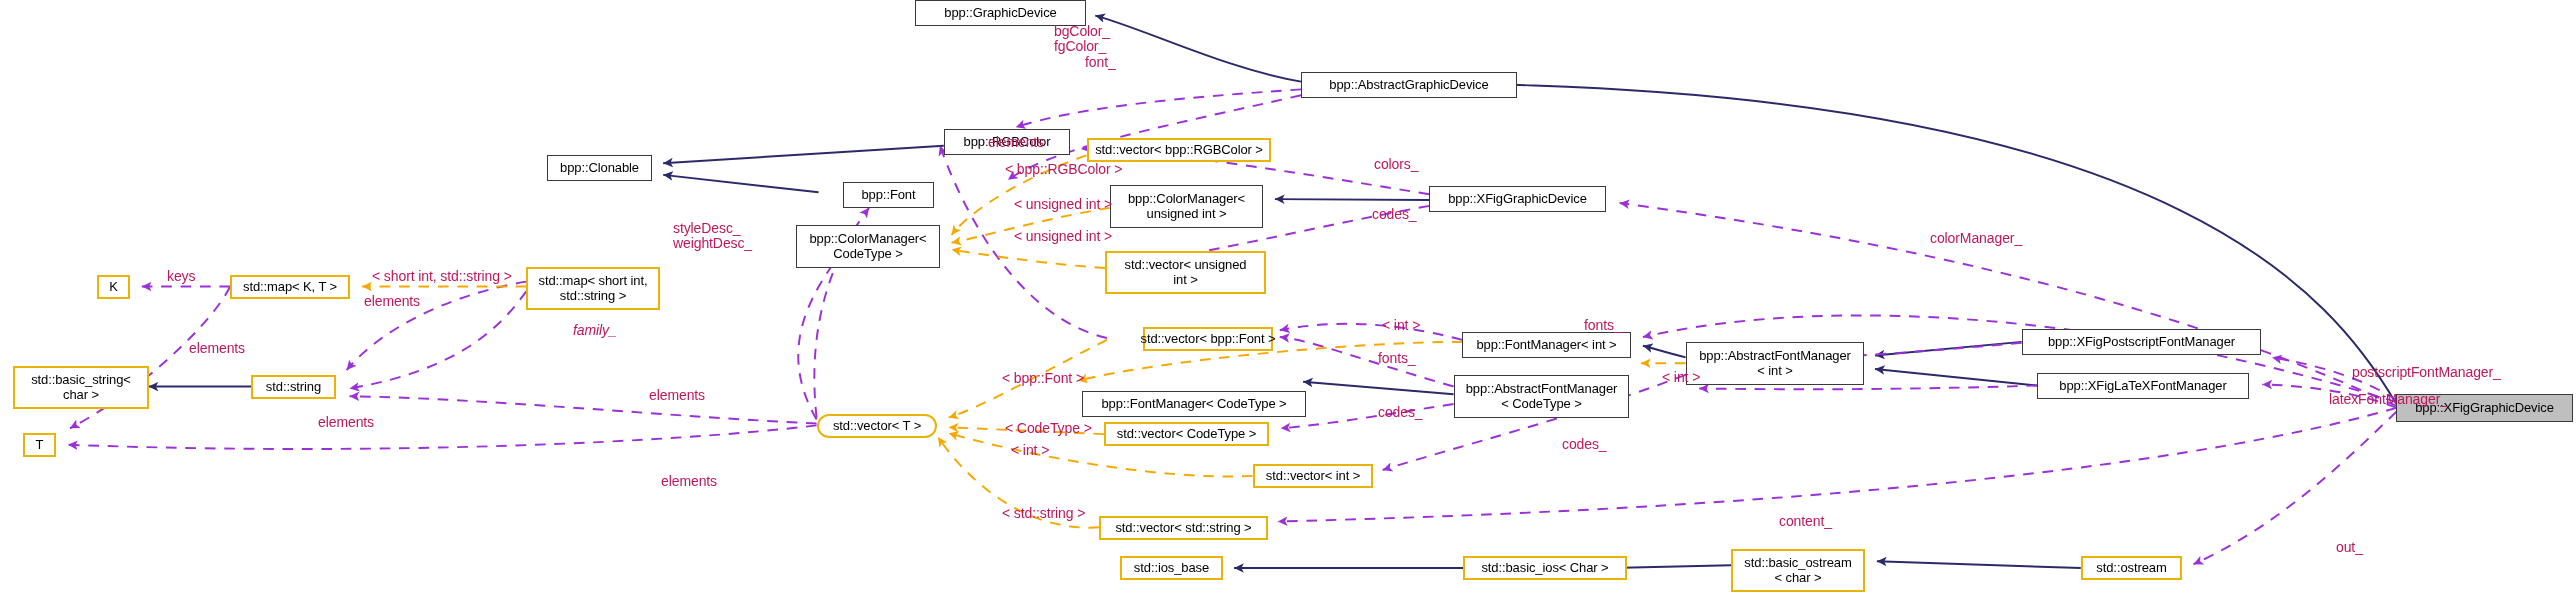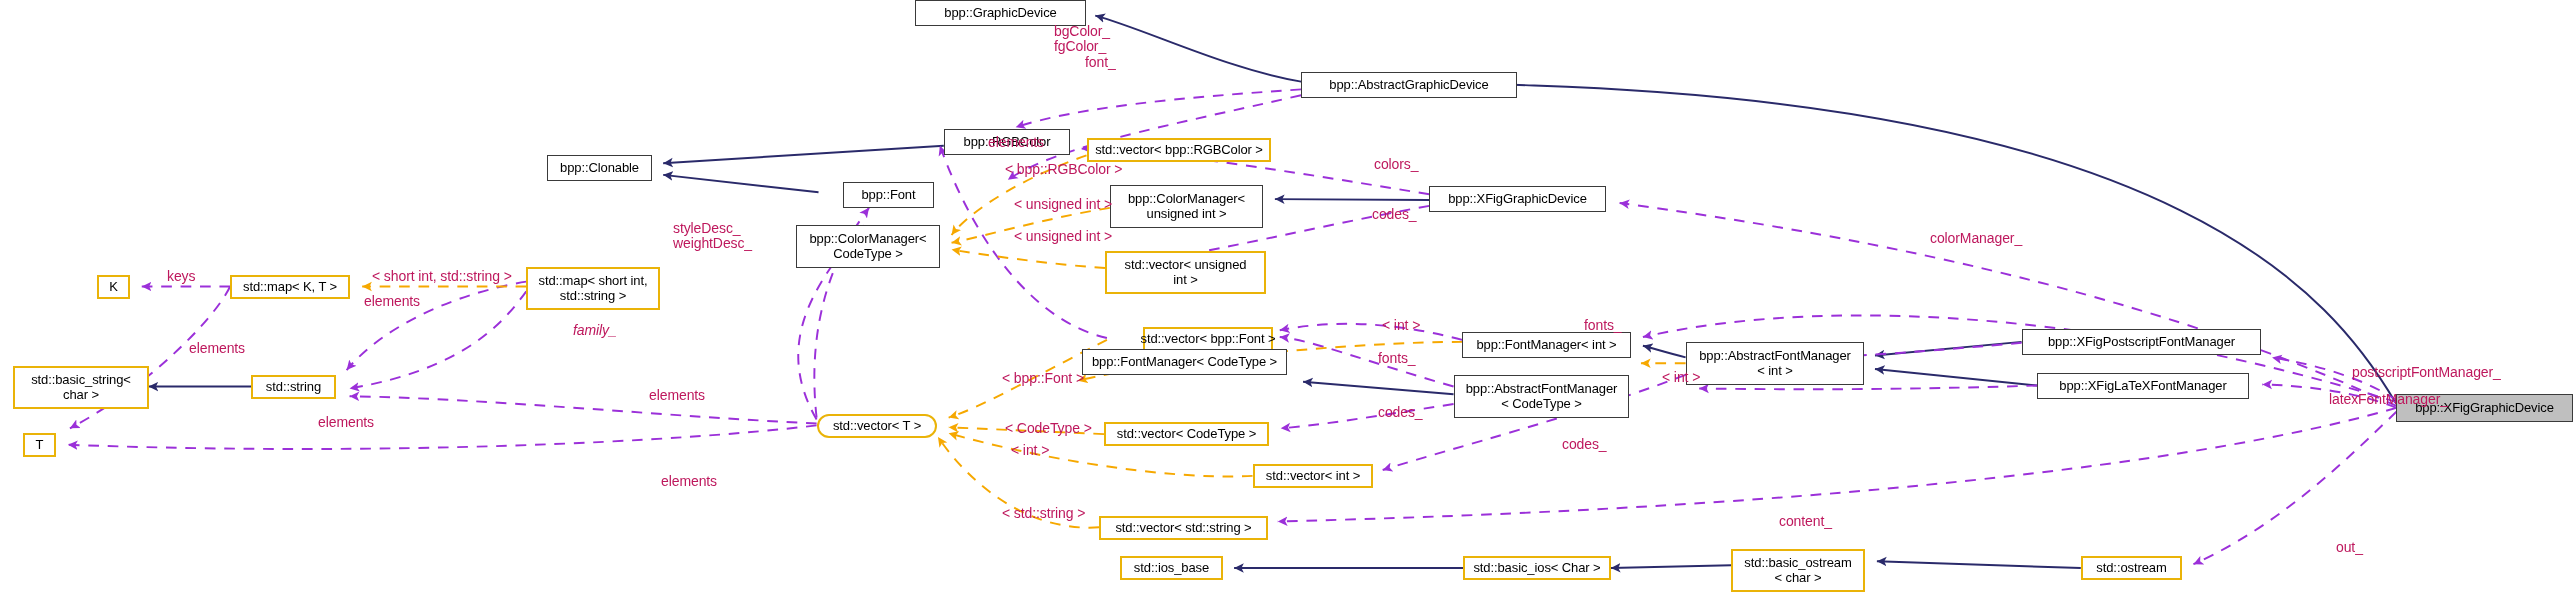--- a/index.html
+++ b/index.html
@@ -120,31 +120,31 @@
   <div class="node thin ml" style="left:1105px;top:251px;width:161px;height:43px;">std::vector&lt; unsigned<br>int &gt;</div>
   <div class="node thick" style="left:1429px;top:186px;width:177px;height:26px;">bpp::XFigGraphicDevice</div>
   <div class="node thin" style="left:97px;top:275px;width:33px;height:24px;">K</div>
   <div class="node thin" style="left:230px;top:275px;width:120px;height:24px;">std::map&lt; K, T &gt;</div>
   <div class="node thin ml" style="left:526px;top:267px;width:134px;height:43px;">std::map&lt; short int,<br>std::string &gt;</div>
   <div class="node thin ml" style="left:1px;top:366px;width:136px;height:43px;margin-left:12px;">std::basic_string&lt;<br>char &gt;</div>
   <div class="node thin" style="left:251px;top:375px;width:85px;height:24px;">std::string</div>
   <div class="node thin" style="left:23px;top:433px;width:33px;height:24px;">T</div>
   <div class="node thin" style="left:817px;top:414px;width:120px;height:24px;border-radius:12px;">std::vector&lt; T &gt;</div>
   <div class="node thin" style="left:1107px;top:327px;width:130px;height:24px;margin-left:36px;">std::vector&lt; bpp::Font &gt;</div>
-  <div class="node thick" style="left:1082px;top:349px;width:205px;height:26px;">bpp::FontManager&lt; CodeType &gt;</div>
+  <div class="node thick" style="left:1082px;top:391px;width:224px;height:26px;">bpp::FontManager&lt; CodeType &gt;</div>
   <div class="node thin" style="left:1104px;top:422px;width:165px;height:24px;">std::vector&lt; CodeType &gt;</div>
   <div class="node thick" style="left:1462px;top:332px;width:169px;height:26px;">bpp::FontManager&lt; int &gt;</div>
   <div class="node thick ml" style="left:1454px;top:375px;width:175px;height:43px;">bpp::AbstractFontManager<br>&lt; CodeType &gt;</div>
   <div class="node thick ml" style="left:1686px;top:342px;width:178px;height:43px;">bpp::AbstractFontManager<br>&lt; int &gt;</div>
   <div class="node thick" style="left:2022px;top:329px;width:239px;height:26px;">bpp::XFigPostscriptFontManager</div>
   <div class="node thick" style="left:2037px;top:373px;width:212px;height:26px;">bpp::XFigLaTeXFontManager</div>
   <div class="node thin" style="left:1253px;top:464px;width:120px;height:24px;">std::vector&lt; int &gt;</div>
   <div class="node thin" style="left:1099px;top:516px;width:169px;height:24px;">std::vector&lt; std::string &gt;</div>
   <div class="node thin" style="left:1120px;top:556px;width:103px;height:24px;">std::ios_base</div>
-  <div class="node thin" style="left:1463px;top:556px;width:148px;height:24px;">std::basic_ios&lt; Char &gt;</div>
+  <div class="node thin" style="left:1463px;top:556px;width:164px;height:24px;">std::basic_ios&lt; Char &gt;</div>
   <div class="node thin ml" style="left:1731px;top:549px;width:134px;height:43px;">std::basic_ostream<br>&lt; char &gt;</div>
   <div class="node thin" style="left:2081px;top:556px;width:101px;height:24px;">std::ostream</div>
   <div class="node highlight" style="left:2396px;top:394px;width:177px;height:28px;">bpp::XFigGraphicDevice</div>
 
   <div class="elabel" style="left:1054px;top:24px;">bgColor_<br>fgColor_</div>
   <div class="elabel" style="left:1085px;top:55px;">font_</div>
   <div class="elabel" style="left:988px;top:135px;">elements</div>
   <div class="elabel" style="left:1005px;top:162px;">&lt; bpp::RGBColor &gt;</div>
   <div class="elabel" style="left:673px;top:201px;margin-top:20px;">styleDesc_<br>weightDesc_</div>
   <div class="elabel" style="left:1014px;top:197px;">&lt; unsigned int &gt;</div>

